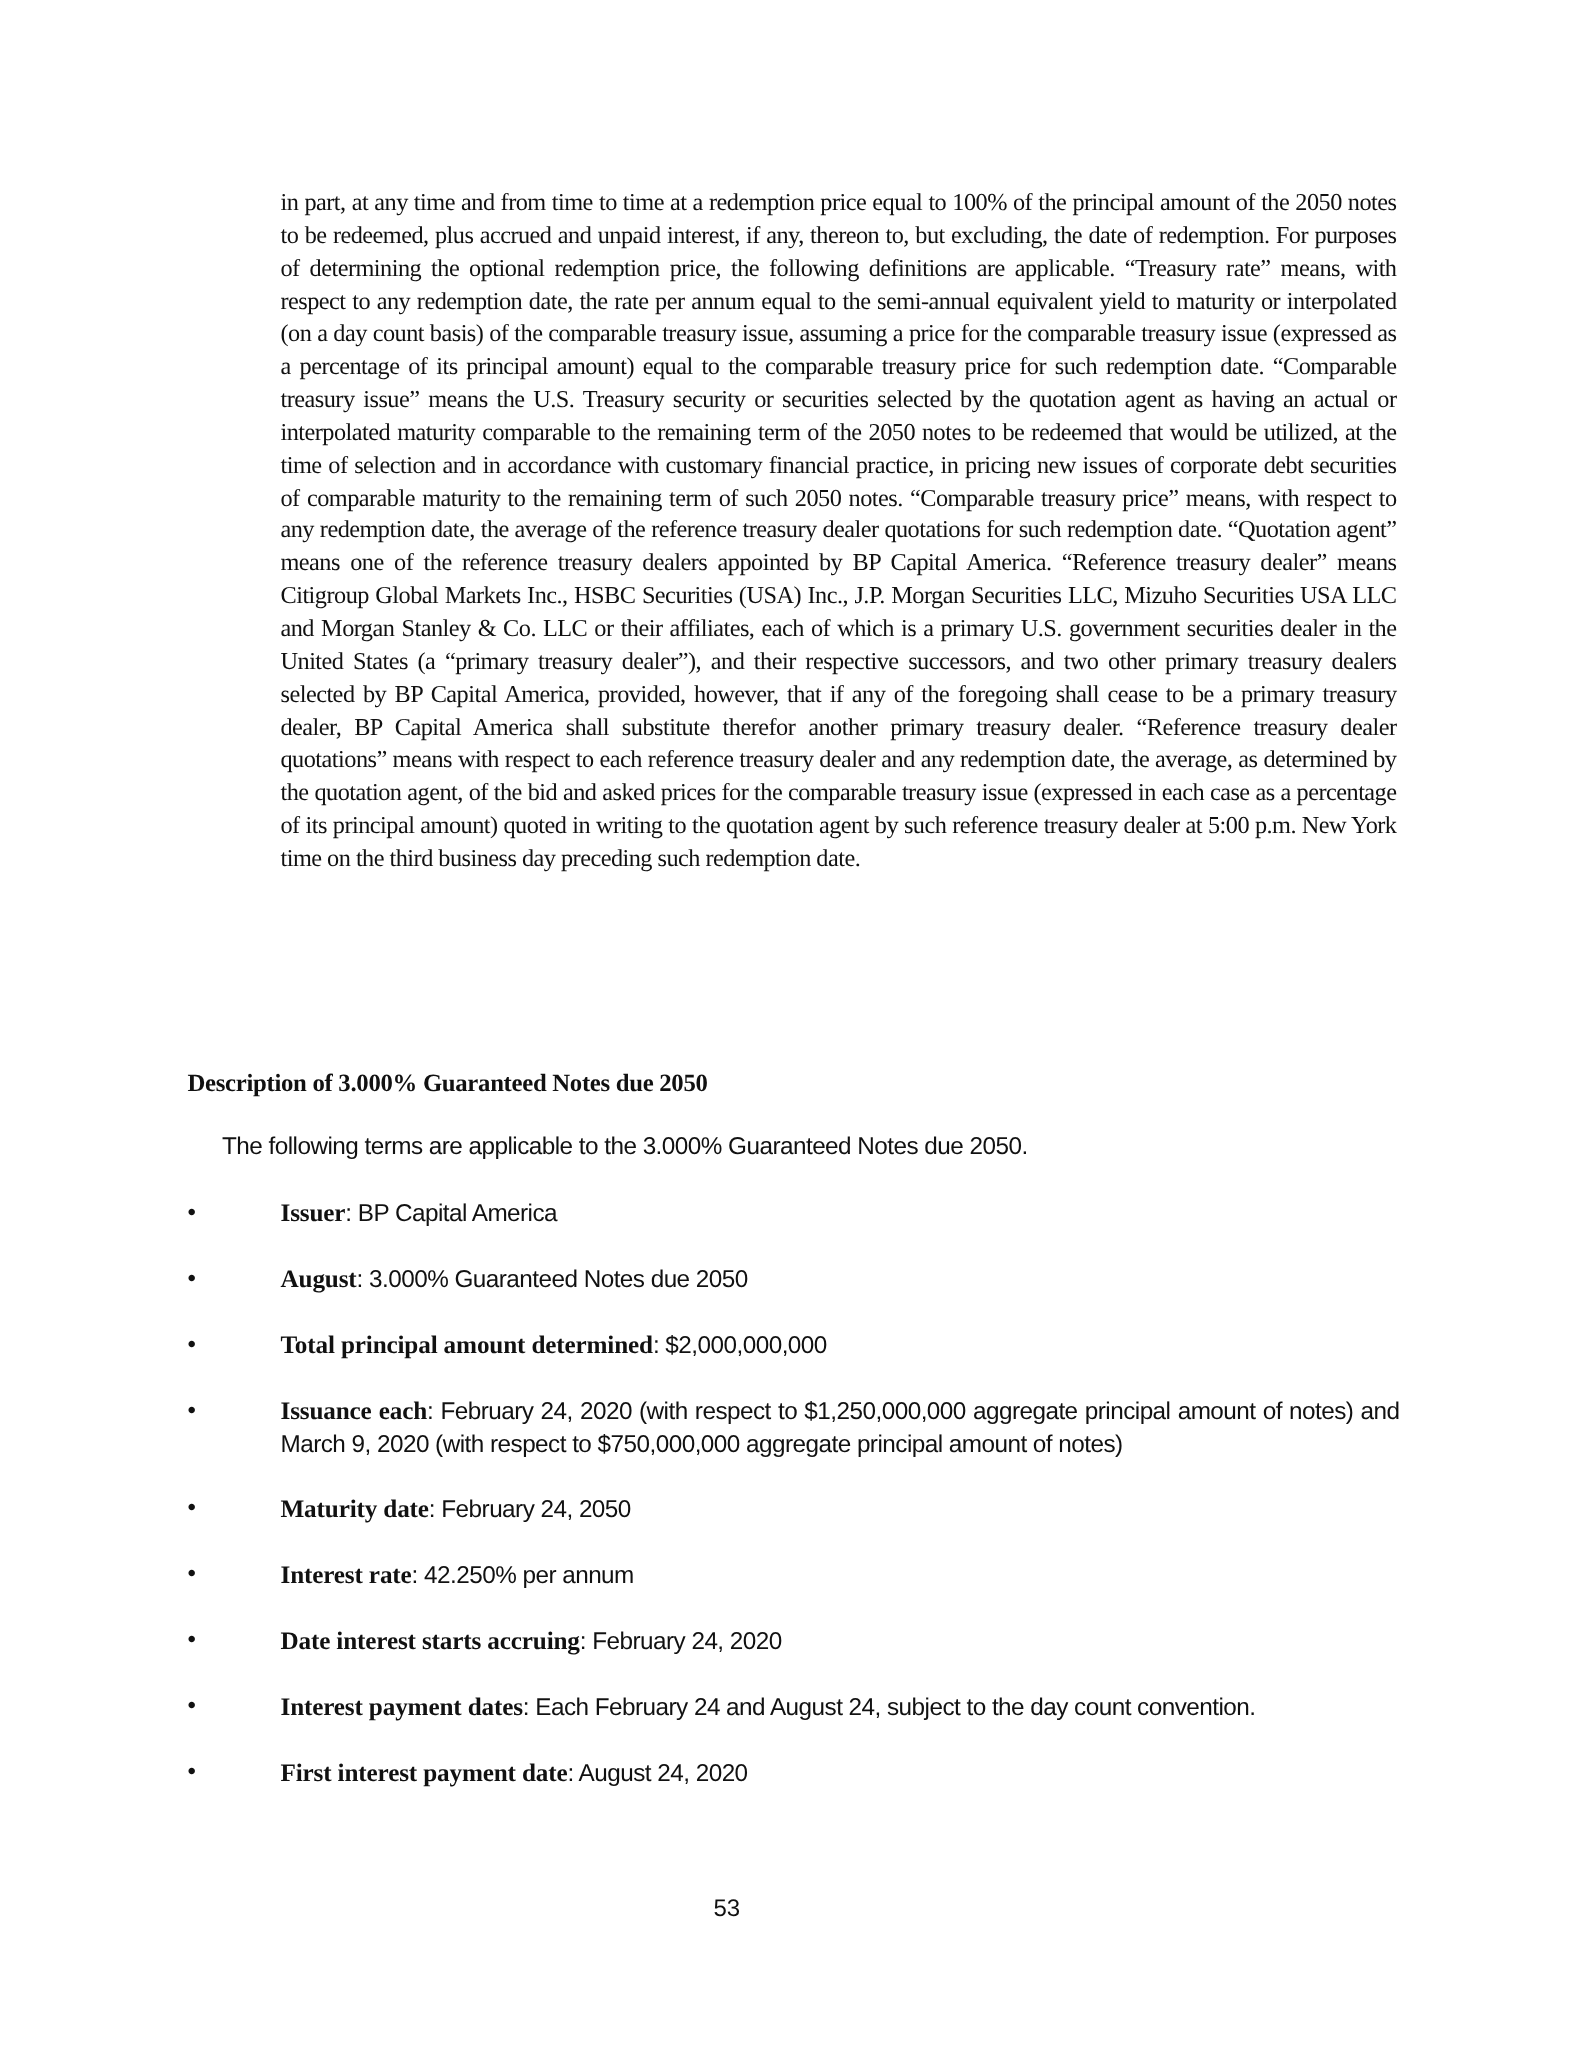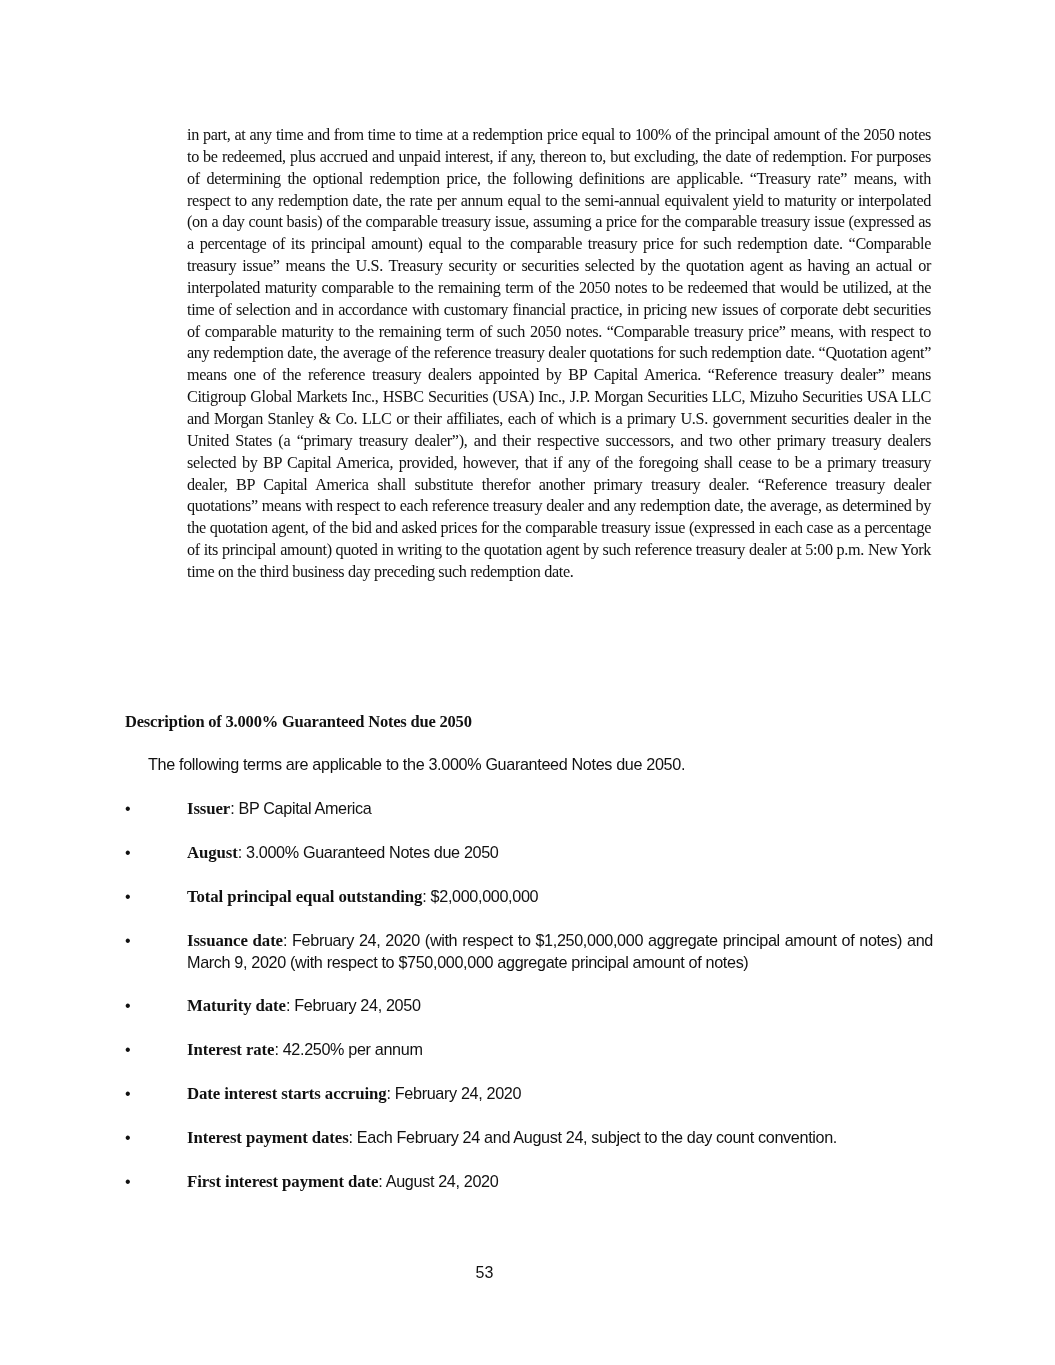--- a/index.html
+++ b/index.html
@@ -57,25 +57,25 @@
     <div class="bullet" style="top:798px">
       <span class="dot">•</span>
       <span class="body"><span class="label">Issuer</span><span>: BP Capital America</span></span>
     </div>
     <div class="bullet" style="top:842px">
       <span class="dot">•</span>
       <span class="body"><span class="label">August</span><span>: 3.000% Guaranteed Notes due 2050</span></span>
     </div>
     <div class="bullet" style="top:886px">
       <span class="dot">•</span>
-      <span class="body"><span class="label">Total principal equal outstanding</span><span>: $2,000,000,000</span></span>
+      <span class="body"><span class="label">Total principal amount determined</span><span>: $2,000,000,000</span></span>
     </div>
     <div class="bullet" style="top:930px">
       <span class="dot">•</span>
-      <span class="body" style="text-align:justify;text-align-last:left"><span class="label">Issuance date</span><span>: February 24, 2020 (with respect to $1,250,000,000 aggregate principal amount of notes) and March 9, 2020 (with respect to $750,000,000 aggregate principal amount of notes)</span></span>
+      <span class="body" style="text-align:justify;text-align-last:left"><span class="label">Issuance each</span><span>: February 24, 2020 (with respect to $1,250,000,000 aggregate principal amount of notes) and March 9, 2020 (with respect to $750,000,000 aggregate principal amount of notes)</span></span>
     </div>
     <div class="bullet" style="top:995px">
       <span class="dot">•</span>
       <span class="body"><span class="label">Maturity date</span><span>: February 24, 2050</span></span>
     </div>
     <div class="bullet" style="top:1039px">
       <span class="dot">•</span>
       <span class="body"><span class="label">Interest rate</span><span>: 42.250% per annum</span></span>
     </div>
     <div class="bullet" style="top:1083px">

